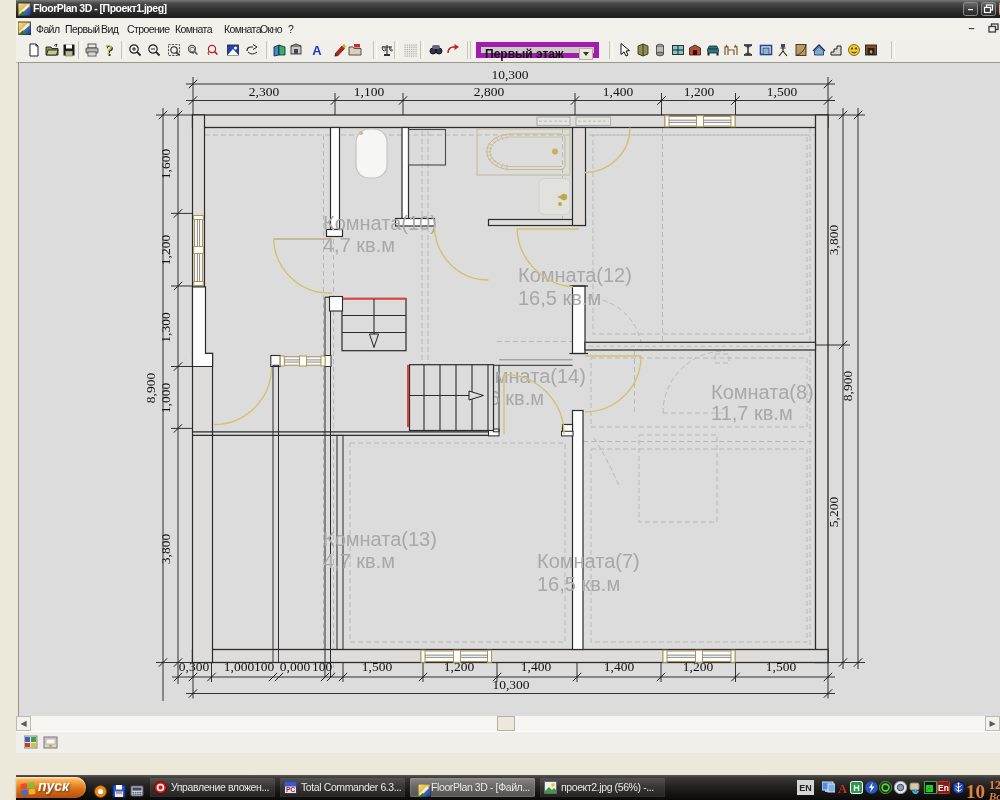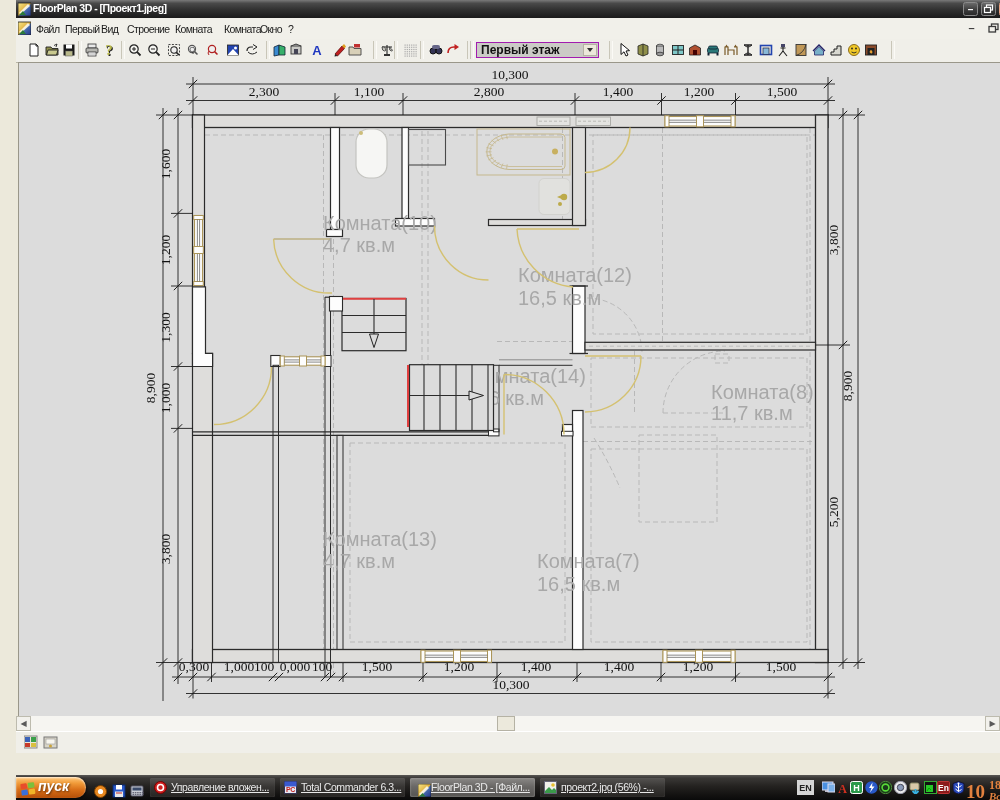--- a/index.html
+++ b/index.html
@@ -34,21 +34,21 @@
     background:linear-gradient(#5a5855 0%,#3a3836 12%,#242220 45%,#131211 80%,#0a0a0a 100%);}
   #startbtn{left:0;top:2px;width:70px;height:21px;border-radius:0 12px 12px 0;
     background:linear-gradient(#ffc87a 0%,#f09a38 30%,#d86f18 60%,#b54f08 100%);
     box-shadow:inset 0 1px 2px rgba(255,255,255,.7), 1px 1px 3px rgba(0,0,0,.6);text-align:right;}
   #startbtn .st{position:absolute;left:22px;top:1px;color:#fff;font-weight:bold;font-style:italic;
     font-size:14px;text-shadow:1px 1px 2px rgba(0,0,0,.5);}
   .taskbtn{position:absolute;top:3px;width:125px;height:19px;border-radius:2px;
     background:linear-gradient(#555351,#393735 45%,#262422);box-shadow:inset 0 0 1px #6a6866;
     color:#e8e8e8;font-size:10.5px;letter-spacing:-0.4px;line-height:19px;white-space:nowrap;overflow:hidden;}
   .taskbtn .ic{position:absolute;left:4px;top:3px;width:13px;height:13px;}
-  .taskbtn .tx{position:absolute;left:21px;top:0;text-decoration:underline;}
+  .taskbtn .tx{position:absolute;left:21px;top:0;}
 </style>
 </head>
 <body>
 <div id="app">
   <div id="titlebar" class="abs">
     <svg class="abs" style="left:2px;top:2px" width="13" height="14" viewBox="0 0 13 14">
       <defs>
           <linearGradient id="fpg" x1="0" y1="0" x2="1" y2="1">
         <stop offset="0" stop-color="#f8e88a"></stop>
             <stop offset="0.5" stop-color="#e0b040"></stop>
@@ -304,21 +304,21 @@
         <div class="sep" style="left:105px"></div>
         <div class="sep" style="left:250px"></div>
         <div class="sep" style="left:357px"></div>
         <div class="sep" style="left:378px"></div>
         <div class="sep" style="left:404px"></div>
         <div class="sep" style="left:451px"></div>
         <div class="sep" style="left:454px"></div>
         <div class="sep" style="left:593px"></div>
         <div class="sep" style="left:875px"></div>
       </div>
-    <div class="abs" style="left:460px;top:3px;width:123px;height:16px;border:1px solid #a21caf;background:#cbcbc6;box-sizing:border-box;">
+    <div class="abs" style="left:460px;top:3px;width:123px;height:16px;border:5px solid #a21caf;background:#cbcbc6;box-sizing:border-box;">
       <div class="abs" style="left:4px;top:0px;font-size:12px;font-weight:bold;color:#111;">Первый этаж</div>
       <div class="abs" style="right:1px;top:1px;width:14px;height:12px;background:#ece9db;border:1px solid #b5b2a4;box-sizing:border-box;">
         <div class="abs" style="left:3px;top:3px;width:0;height:0;border:3.5px solid transparent;border-top:4.5px solid #333;"></div>
       </div>
     </div>
   </div>
   <div id="canvas" class="abs">
     <svg id="plan" width="983" height="654" viewBox="2 62 983 654" style="position:absolute;left:0;top:0">
 <rect x="2" y="62" width="983" height="654" fill="#dcdcdc"></rect>
 <rect x="576" y="134" width="214" height="199" fill="none" stroke="#b8b8b8" stroke-width="1.0" stroke-dasharray="5,3"></rect>
@@ -710,21 +710,21 @@
       <svg class="abs" style="left:921px;top:6px" width="13" height="13" viewBox="0 0 13 13">
         <rect x="0.5" y="0.5" width="12" height="12" rx="1" fill="#8a1a1a" stroke="#b33"></rect>
         <text x="6.5" y="10" font-size="8.5" font-weight="bold" fill="#fff" text-anchor="middle">En</text>
       </svg>
       <svg class="abs" style="left:936px;top:6px" width="13" height="13" viewBox="0 0 13 13">
         <path d="M6.5 0.5 L12 2.5 L12 8 Q 12 12 6.5 13 Q 1 12 1 8 L1 2.5 Z" fill="#2848b8" stroke="#113"></path>
         <path d="M6.5 2.5 L6.5 10.5 M 6.5 10.5 L3.5 8 M 6.5 10.5 L9.5 8.5 M 3.5 5 L6.5 7 M 9.5 4.5 L6.5 6.5" stroke="#fff" stroke-width="1" fill="none"></path>
         <circle cx="6.5" cy="2.5" r="1" fill="#fff"></circle>
       </svg>
       <div class="abs" style="left:950px;top:6px;font-size:19px;font-weight:bold;color:#e2813e;font-family:'Liberation Serif',serif;">10</div>
-      <div class="abs" style="left:973px;top:3px;font-size:12px;font-weight:bold;color:#e2813e;font-family:'Liberation Serif',serif;">18</div>
+      <div class="abs" style="left:973px;top:3px;font-size:12px;font-weight:bold;color:#e2813e;font-family:'Liberation Serif',serif;">12</div>
       <div class="abs" style="left:973px;top:15px;font-size:11px;font-weight:bold;font-style:italic;color:#e2813e;font-family:'Liberation Serif',serif;">Вс</div>
       <svg class="abs" style="left:0;top:0" width="1" height="1">
         <defs>
           <linearGradient id="fpg2" x1="0" y1="0" x2="1" y2="1">
             <stop offset="0" stop-color="#f8e88a"></stop>
             <stop offset="0.5" stop-color="#e0b040"></stop>
             <stop offset="0.55" stop-color="#4a6fb0"></stop>
             <stop offset="1" stop-color="#20348a"></stop>
           </linearGradient>
         </defs>

